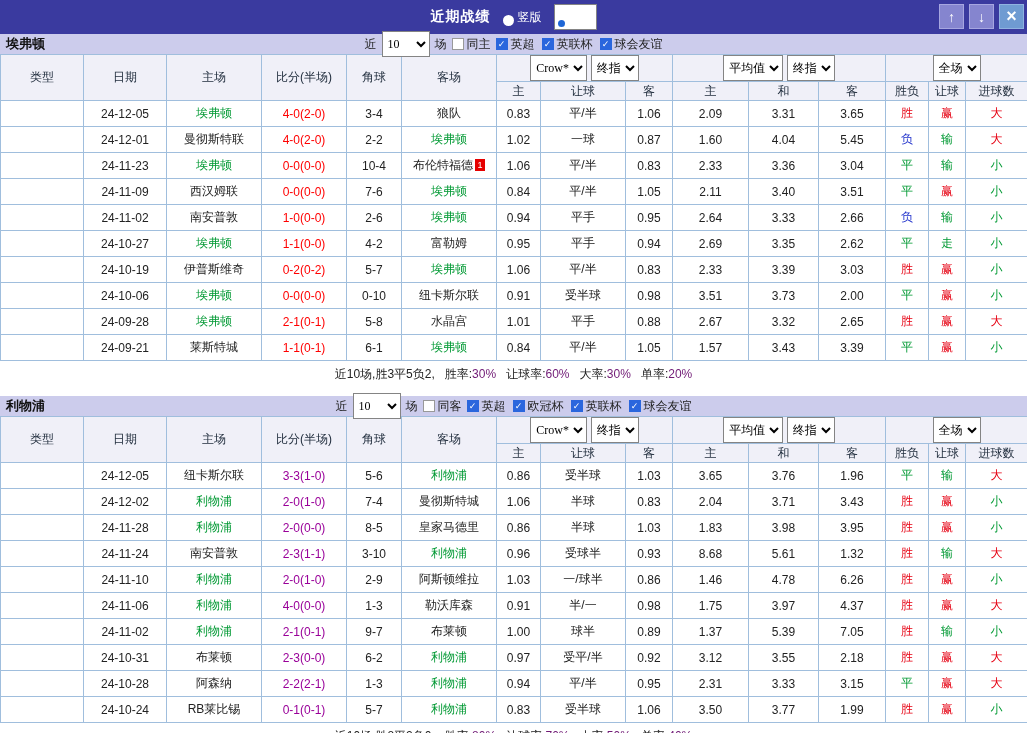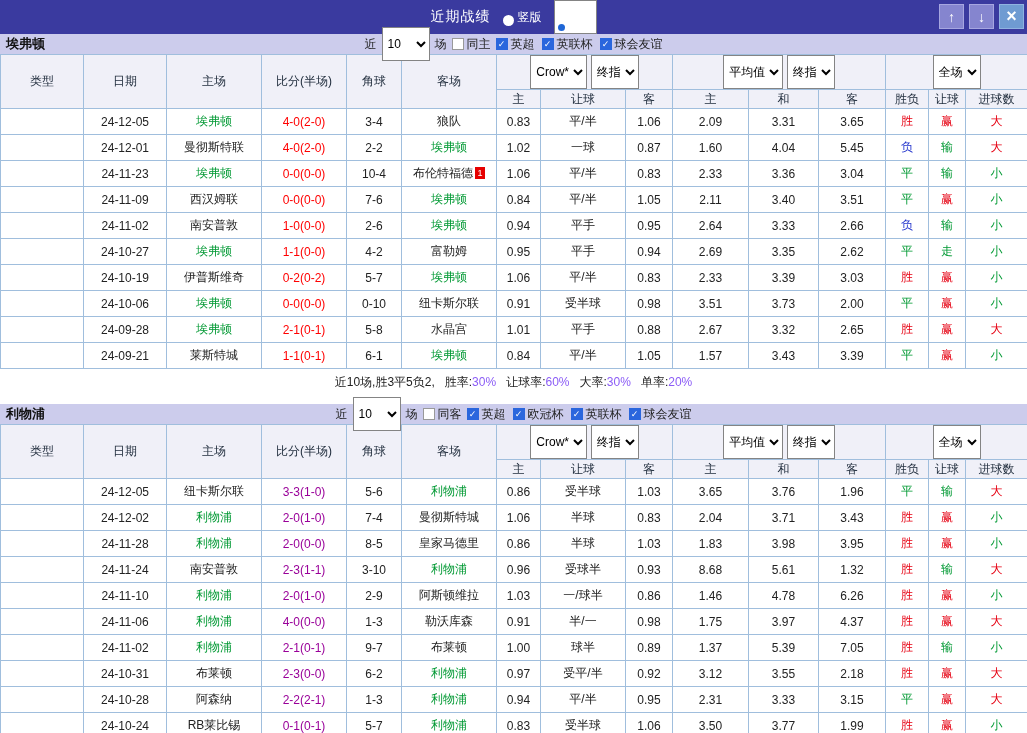--- a/index.html
+++ b/index.html
@@ -6,35 +6,35 @@
     --titlebar-bg:#3a3a9f; --section-bar-bg:#ccccec; --header-bg:#f0f0f8;
     --border:#a0bedd; --league-epl:#fe0000; --league-ucl:#ff8a00; --league-efl:#999999;
     --focal-team:#009933; --red:#e60012; --green:#009933; --blue:#2233cc;
     --score-section1:#ff0000; --score-section2:#990099; --checkbox-checked:#2a66dd;
   }
   *{box-sizing:border-box;margin:0;padding:0}
   body{width:1027px;font-family:"Liberation Sans","DejaVu Sans",sans-serif;font-size:12px;color:#222;background:#fff}
 
   .topbar{height:34px;background:var(--titlebar-bg);display:flex;align-items:center;position:relative;color:#fff}
   .topbar-center{margin:0 auto;display:flex;align-items:center;gap:12px}
-  .title{font-size:14px;font-weight:normal;letter-spacing:1px}
+  .title{font-size:14px;font-weight:bold;letter-spacing:1px}
   .radio-opt{display:inline-flex;align-items:flex-end;gap:4px;cursor:pointer;font-size:12px}
   .radio{width:11px;height:11px;border-radius:50%;background:#fff;position:relative;display:inline-block}
   .radio-opt.sel .radio::after{content:"";position:absolute;left:2px;top:2px;width:7px;height:7px;border-radius:50%;background:#1f66d6}
   .topbar-btns{position:absolute;right:3px;top:4px;display:flex;gap:5px}
   .navbtn{width:25px;height:25px;background:#8585cf;border:1px solid #a6a6e0;color:#fff;font-size:14px;cursor:pointer;display:flex;align-items:center;justify-content:center;font-family:inherit;padding:0}
   .navbtn.close{background:#6f9bd2;border-color:#8fb3e0;font-size:18px;font-weight:bold}
 
   .section{margin-top:0}
   .section + .section{margin-top:12px}
   .section-bar{height:20px;background:var(--section-bar-bg);display:flex;align-items:center;position:relative;padding:0 6px}
   .team-name{font-weight:bold;font-size:13px;color:#111;position:relative;z-index:1}
   .filter{position:absolute;left:0;right:0;display:flex;justify-content:center;align-items:center;gap:5px}
   .flabel{color:#222}
-  .sel{font-size:12px;height:34px;border:1px solid #848484;background:#fff;font-family:Liberation Sans, sans-serif;padding:0 1px}
+  .sel{font-size:12px;height:26px;border:1px solid #848484;background:#fff;font-family:Liberation Serif, serif;padding:0 1px}
   .count{width:48px}
   .cb-opt{display:inline-flex;align-items:center;gap:3px;cursor:pointer}
   .cb{width:12px;height:12px;border:1px solid #999;background:#fff;display:inline-flex;align-items:center;justify-content:center;font-size:9px;line-height:10px;color:#fff}
   .cb.checked{background:var(--checkbox-checked);border-color:var(--checkbox-checked)}
   .leagues{display:inline-flex;gap:7px;align-items:center}
 
   table.grid{width:1027px;border-collapse:collapse;table-layout:fixed}
   .grid th,.grid td{border:1px solid var(--border);text-align:center;overflow:hidden;white-space:nowrap;padding:0 1px}
   .grid thead th{background:var(--header-bg);height:19px;font-weight:normal;color:#1d2a3a}
   .grid tbody td{height:26px;background:#fff}
@@ -45,21 +45,21 @@
   .lg-efl{background:var(--league-efl)}
   .focal{color:var(--focal-team)}
   .score{cursor:pointer}
   .s0{color:var(--score-section1)}
   .s1{color:var(--score-section2)}
   .c-red{color:var(--red)}
   .c-green{color:var(--green)}
   .c-blue{color:var(--blue)}
   .redcard{display:inline-block;width:10px;height:12px;background:#e60000;color:#fff;font-size:9px;line-height:12px;margin-left:2px;vertical-align:1px;text-align:center}
   .summary{height:23px;display:flex;justify-content:center;align-items:center;gap:10px;padding-top:3px}
-  .summary .val{color:#8b5cf6}
+  .summary .val{color:#701a75}
 </style>
 </head>
 <body>
 
 <div class="topbar">
   <div class="topbar-center">
     <span class="title">近期战绩</span>
     <label class="radio-opt">
       <span class="radio"></span>
       <span>竖版</span>

